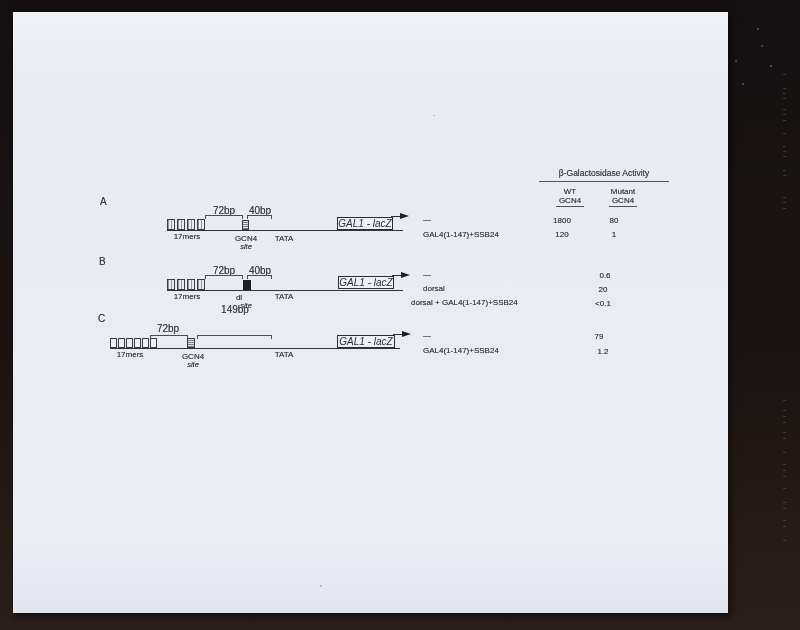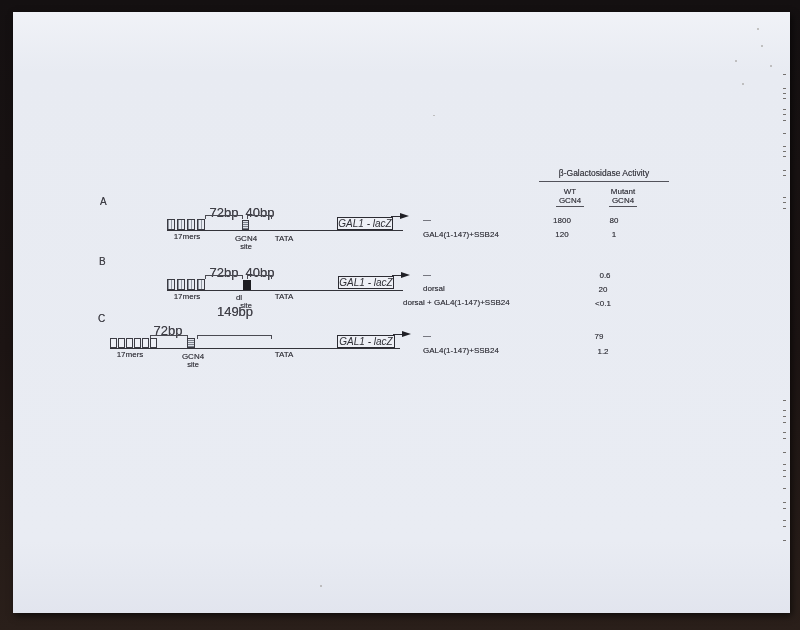--- a/index.html
+++ b/index.html
@@ -3,50 +3,50 @@
 <meta charset="utf-8">
 <style>
   * { margin:0; padding:0; box-sizing:border-box; }
   html,body { width:800px; height:630px; }
   body {
     position:relative; overflow:hidden;
     background:linear-gradient(180deg,#141011 0%,#1c1413 55%,#2a1f1a 100%);
     font-family:"Liberation Sans", sans-serif;
   }
   .paper {
-    position:absolute; left:13px; top:12px; width:777px; height:601px;
+    position:absolute; left:13px; top:12px; width:715px; height:601px;
     background:linear-gradient(180deg,#f0f2f7 0%,#e8ebf2 10%,#e9ecf3 88%,#e2e5ee 100%);
     box-shadow:2px 3px 7px rgba(0,0,0,.6);
   }
   .t { position:absolute; color:#3f3f46; white-space:nowrap; font-size:8px;
        text-shadow:0 0 .4px rgba(62,62,72,.75); }
   .c { text-align:center; }
   .sec-letter { font-size:10px; letter-spacing:.5px; }
   .bga-title { font-size:8.5px; border-bottom:1px solid #52525a; padding-bottom:3px; }
   .colhead { line-height:9px; }
   .colhead .ul { display:inline-block; border-bottom:1px solid #52525a; padding:0 3px 1px; }
   .hline { position:absolute; height:1px; background:#33333a; }
   .bracket { position:absolute; height:4px;
              border-top:1px solid #4a4a52; border-left:1px solid #4a4a52; border-right:1px solid #4a4a52; }
-  .bp { font-size:13px; }
+  .bp { font-size:10px; }
   .mers { position:absolute; display:flex; gap:2px; }
   .mer { width:8px; height:11px; border:1px solid #3c3c44;
          background:repeating-linear-gradient(90deg,#9298a2 0 1px,#e9ecf3 1px 3px); }
   .mers.plain { gap:1px; }
   .mers.plain .mer { width:7px; height:10px; background:#eef0f6; }
   .sitebox { position:absolute; border:1px solid #3a3a42;
              background:repeating-linear-gradient(0deg,#7b818b 0 1px,#dfe2ea 1px 2px); }
   .sitebox.solid { background:#1d1d22; border-color:#1d1d22; }
   .reporter { position:absolute; border:1px solid #2c2c33; background:#eef0f6;
               display:flex; align-items:center; justify-content:center;
               font-style:italic; font-size:10px; color:#2e2e35; }
   .ahead { position:absolute; width:0; height:0;
            border-left:9px solid #1f1f25; border-top:3px solid transparent; border-bottom:3px solid transparent; }
   .ashaft { position:absolute; height:1px; background:#2c2c33; }
-  .sm { font-size:7.5px; }
+  .sm { font-size:7.5px;font-style:italic; }
   .marks i { position:absolute; display:block; width:3px; height:1px; background:#4c4742; opacity:.75; }
   .dot { position:absolute; background:#8a857f; border-radius:50%; opacity:.6; }
 </style>
 </head>
 <body>
 
 <div class="paper">
 
   <div class="t c bga-title" style="left:526px; top:156px; width:130px;">β-Galactosidase Activity</div>
   <div class="t c colhead" style="left:536px; top:175px; width:42px;">
@@ -115,21 +115,21 @@
 
     <div class="t c" style="left:149px; top:280px; width:50px;">17mers</div>
     <div class="t c" style="left:206px; top:281px; width:40px;">dl</div>
     <div class="t c sm" style="left:213px; top:289px; width:40px;">site</div>
     <div class="t c" style="left:251px; top:280px; width:40px;">TATA</div>
 
     <div class="t" style="left:410px; top:258px;">—</div>
     <div class="t c" style="left:572px; top:259px; width:40px;">0.6</div>
     <div class="t" style="left:410px; top:272px;">dorsal</div>
     <div class="t c" style="left:570px; top:273px; width:40px;">20</div>
-    <div class="t" style="left:390px; top:286px;">dorsal + GAL4(1-147)+SSB24</div>
+    <div class="t" style="left:398px; top:286px;">dorsal + GAL4(1-147)+SSB24</div>
     <div class="t c" style="left:570px; top:287px; width:40px;">&lt;0.1</div>
   </div>
 
   <div style="position:absolute; inset:0;">
     <div class="t sec-letter" style="left:85px; top:301px;">C</div>
 
     <div class="t c bp" style="left:135px; top:311px; width:40px;">72bp</div>
     <div class="bracket" style="left:137px; top:323px; width:38px;"></div>
     <div class="t c bp" style="left:202px; top:292px; width:40px;">149bp</div>
     <div class="bracket" style="left:184px; top:323px; width:75px;"></div>

